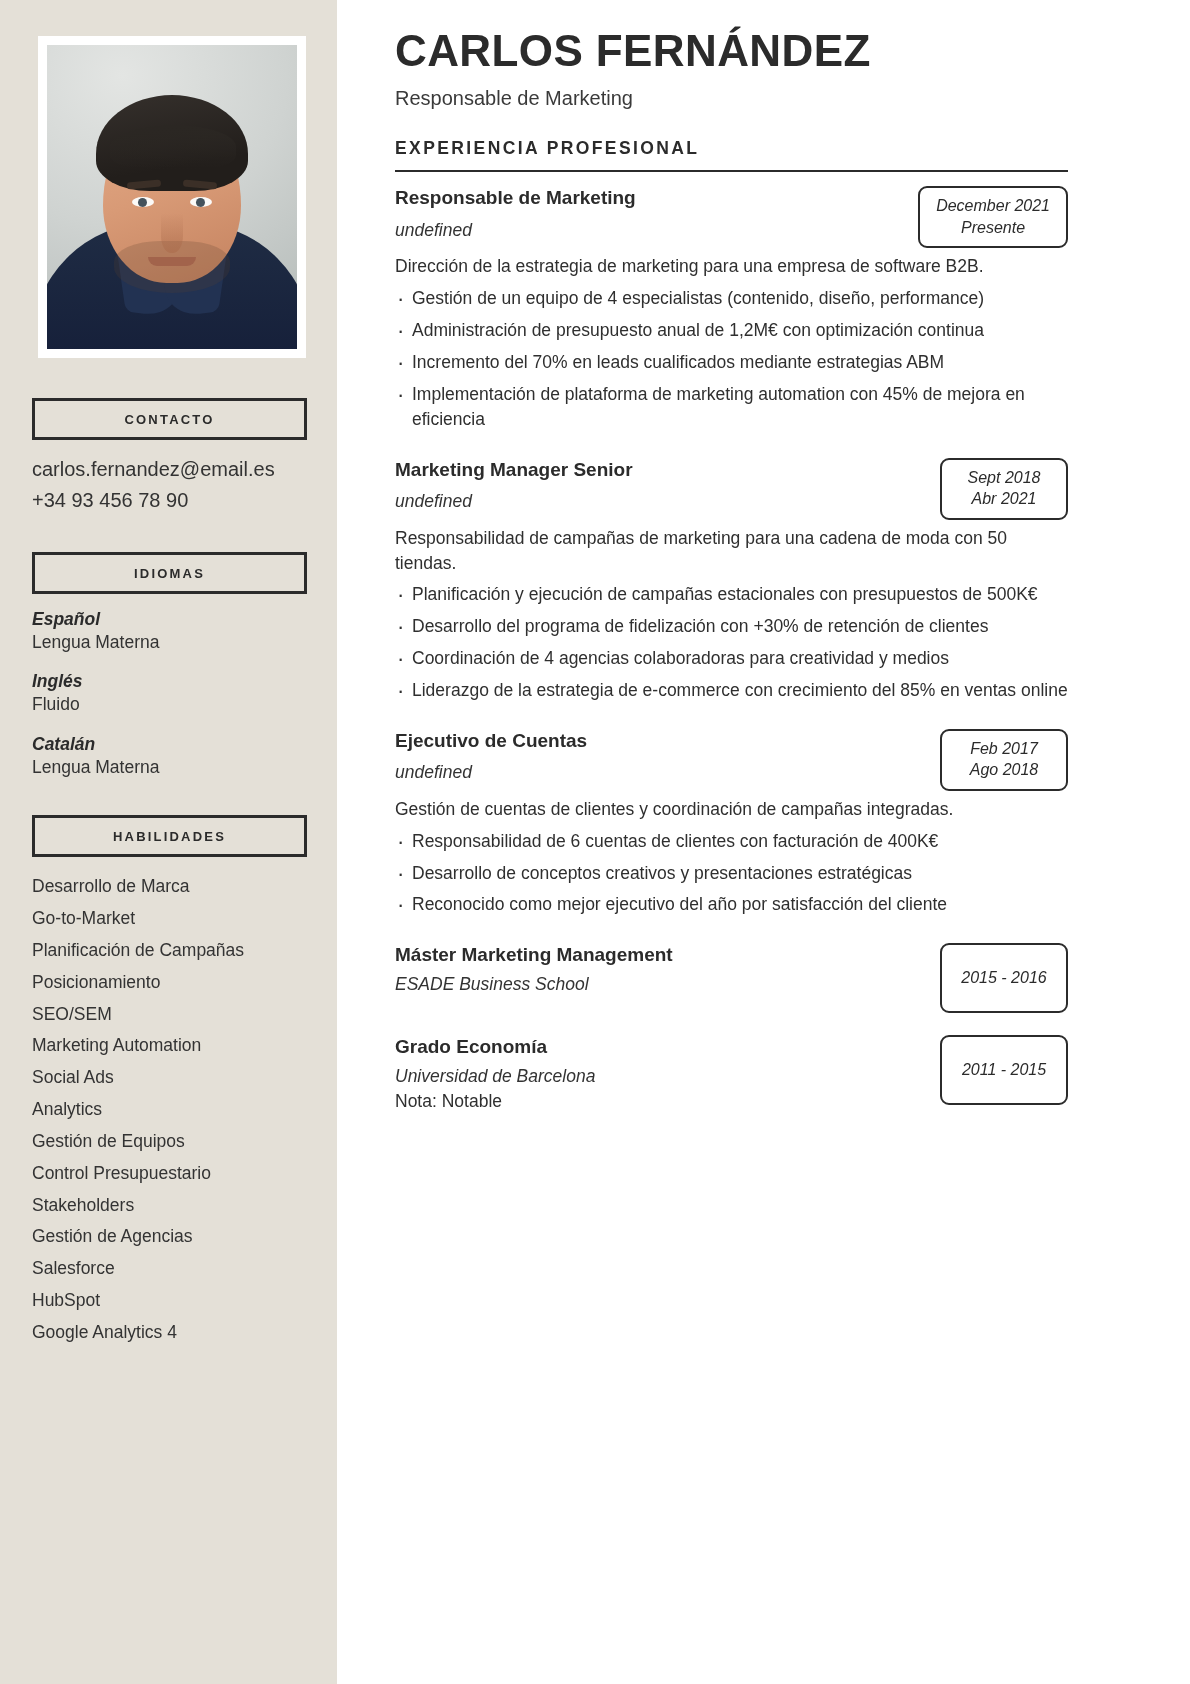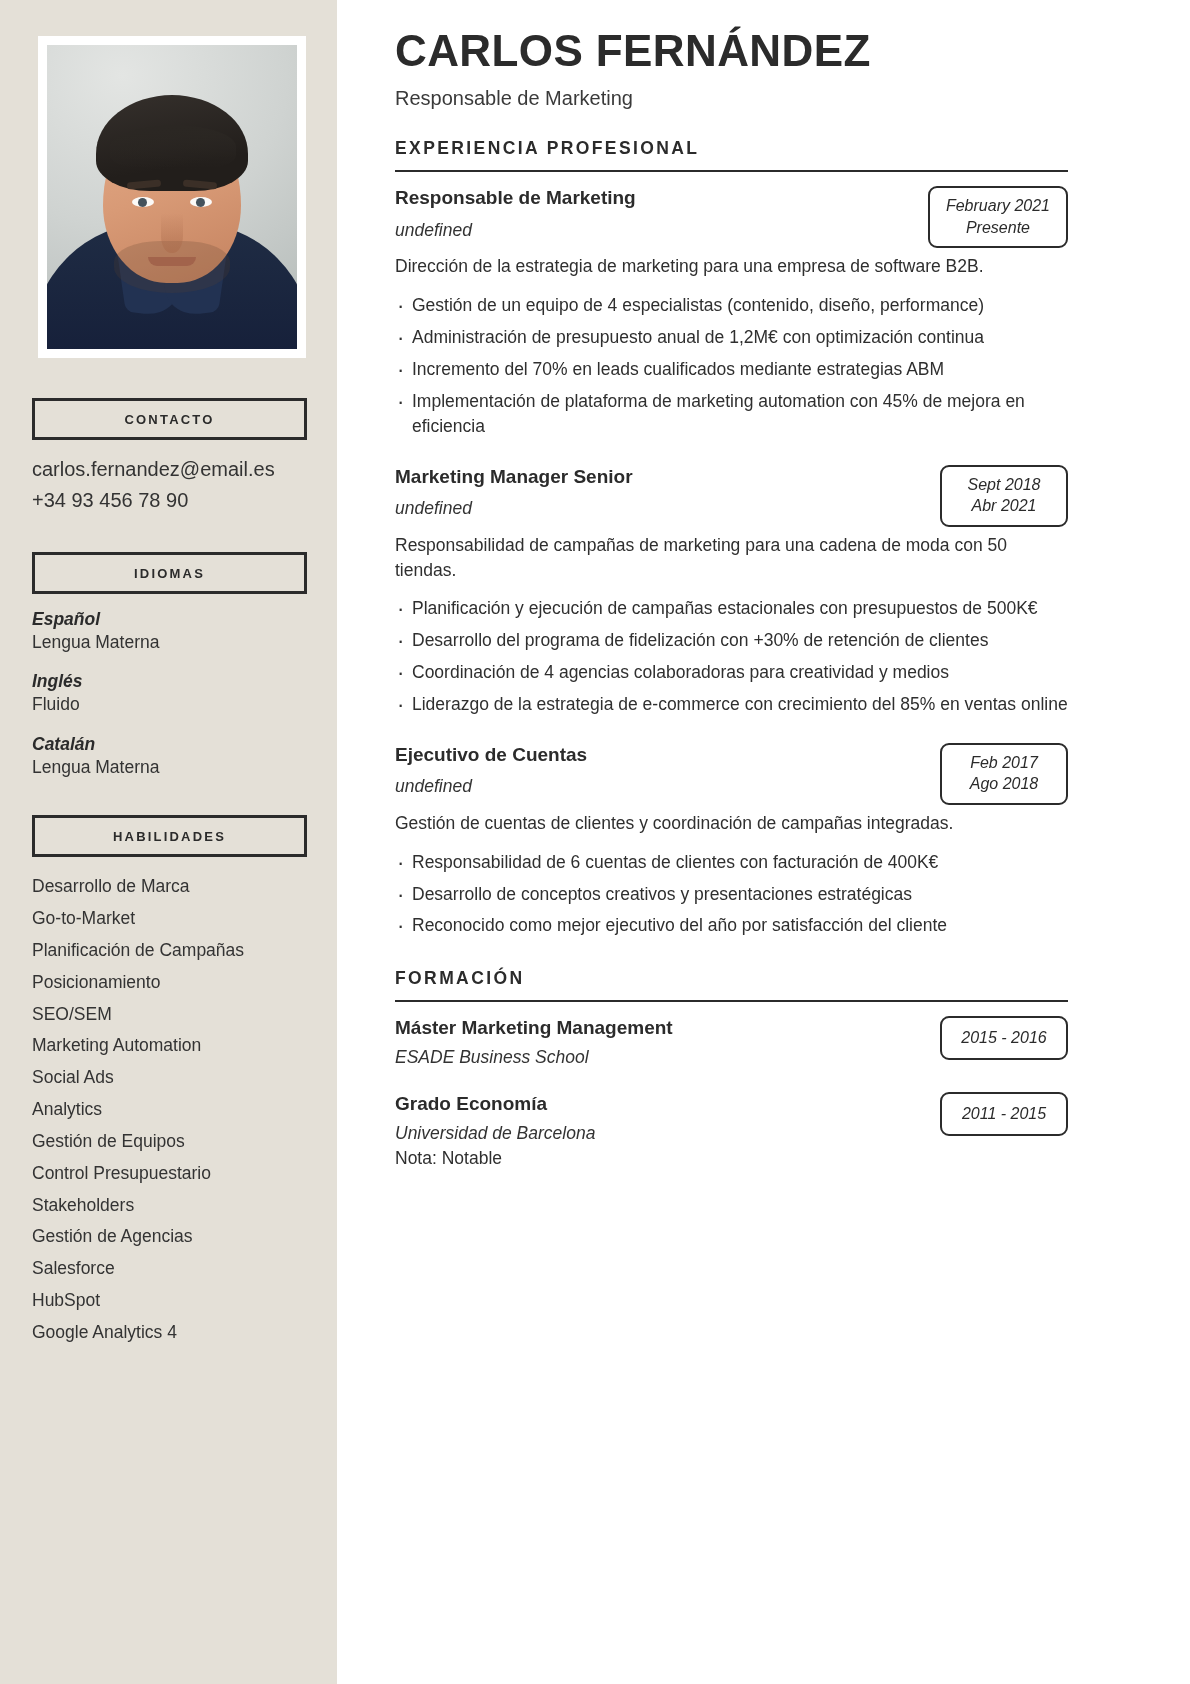--- a/index.html
+++ b/index.html
@@ -257,30 +257,30 @@
     border-radius: 9px;
     padding: 7px 16px 8px;
     text-align: center;
     font-style: italic;
     font-size: 16px;
     line-height: 1.35;
     white-space: nowrap;
     flex-shrink: 0;
     min-width: 128px;
   }
-  .date-box.single { padding: 9px 16px; margin-left: 48px; }
+  .date-box.single { padding: 22px 16px; margin-left: 48px; }
 
   .desc {
     font-size: 17.5px;
     line-height: 1.42;
     color: #2f2f2f;
     margin-top: 6px;
   }
 
-  ul.bullets { list-style: none; margin-top: 14px; }
+  ul.bullets { list-style: none; margin-top: 7px; }
   ul.bullets li {
     font-size: 17.5px;
     line-height: 1.42;
     color: #2f2f2f;
     padding-left: 17px;
     position: relative;
     margin-top: 7px;
   }
   ul.bullets li:before {
     content: "\00B7";
@@ -383,21 +383,21 @@
 
     <div class="sec-title">EXPERIENCIA PROFESIONAL</div>
 
     <section class="entry">
       <div class="entry-head">
         <div class="entry-heading-col">
           <div class="job-title">Responsable de Marketing</div>
           <div class="company">undefined</div>
         </div>
         <div class="date-box">
-          <div>February 2021</div>
+          <div>December 2021</div>
           <div>Presente</div>
         </div>
       </div>
       <p class="desc">Dirección de la estrategia de marketing para una empresa de software B2B.</p>
       <ul class="bullets">
         <li>Gestión de un equipo de 4 especialistas (contenido, diseño, performance)</li>
         <li>Administración de presupuesto anual de 1,2M€ con optimización continua</li>
         <li>Incremento del 70% en leads cualificados mediante estrategias ABM</li>
         <li>Implementación de plataforma de marketing automation con 45% de mejora en eficiencia</li>
       </ul>
@@ -435,21 +435,20 @@
         </div>
       </div>
       <p class="desc">Gestión de cuentas de clientes y coordinación de campañas integradas.</p>
       <ul class="bullets">
         <li>Responsabilidad de 6 cuentas de clientes con facturación de 400K€</li>
         <li>Desarrollo de conceptos creativos y presentaciones estratégicas</li>
         <li>Reconocido como mejor ejecutivo del año por satisfacción del cliente</li>
       </ul>
     </section>
 
-    <div class="sec-title edu">FORMACIÓN</div>
 
     <section class="edu-entry">
       <div class="entry-head">
         <div class="entry-heading-col">
           <div class="job-title">Máster Marketing Management</div>
           <div class="school">ESADE Business School</div>
         </div>
         <div class="date-box single">
           <div>2015 - 2016</div>
         </div>

